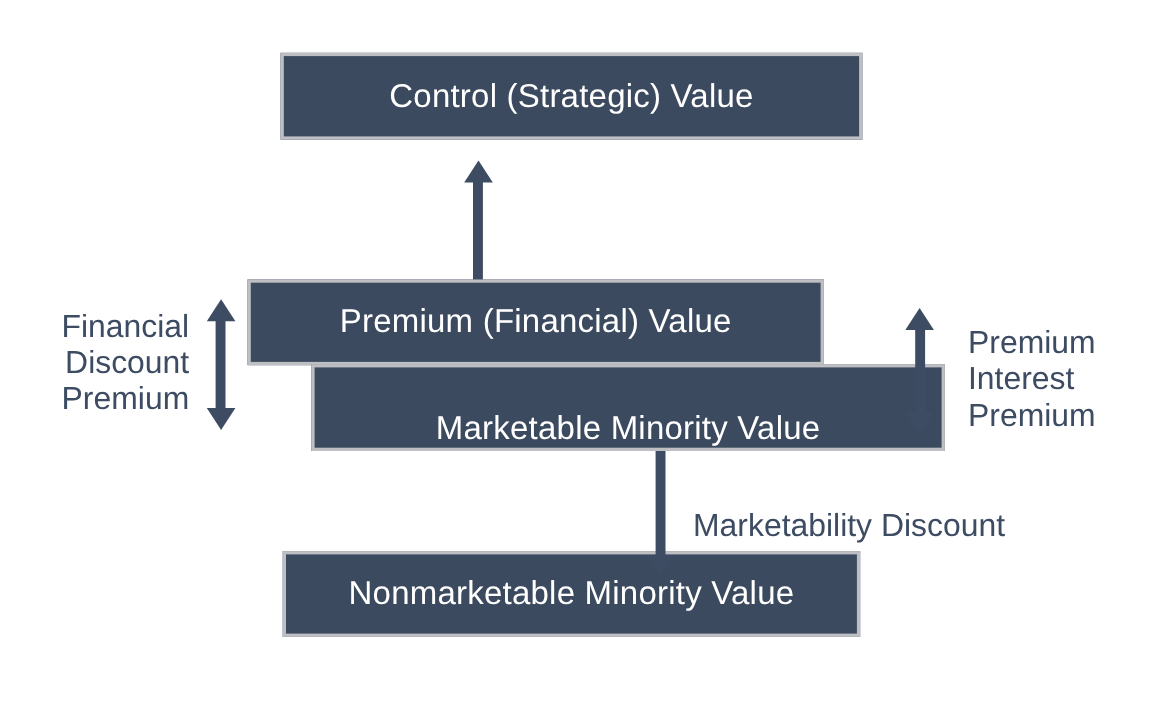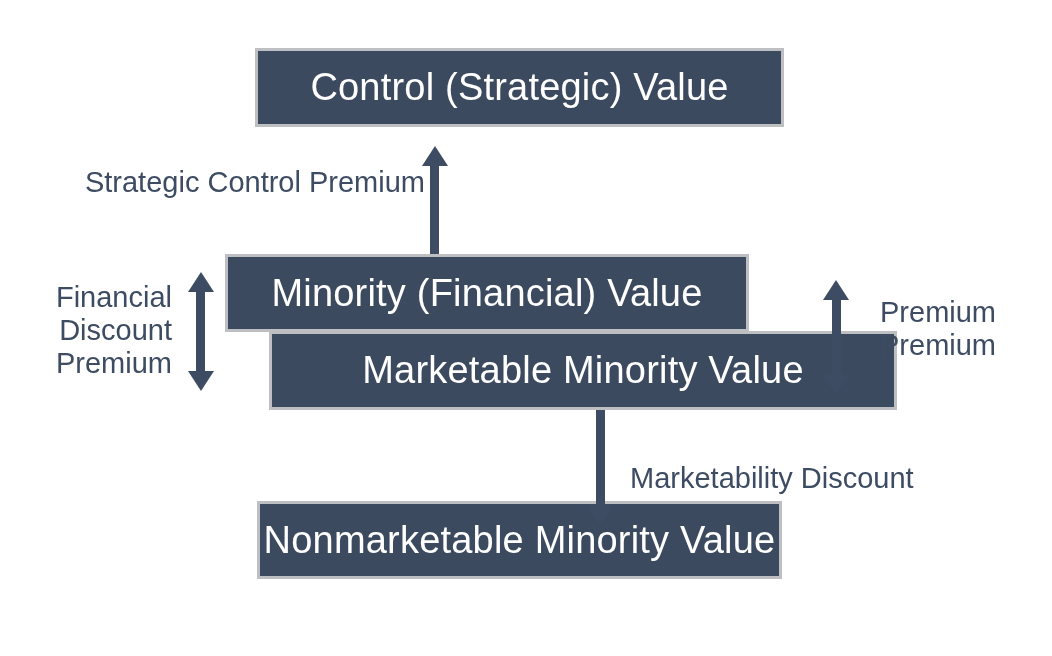--- a/index.html
+++ b/index.html
@@ -17,27 +17,27 @@
   }
   .vbox {
     position: absolute;
     box-sizing: border-box;
     background: var(--box-fill, #3C4A5F);
     border: 3px solid var(--box-border, #BDBFC3);
     color: var(--box-text, #FFFFFF);
     display: flex;
     align-items: center;
     justify-content: center;
-    font-size: 38px;
+    font-size: 30px;
     letter-spacing: 0.2px;
     white-space: nowrap;
   }
   .box-strategic     { left: 255px; top:  48px; width: 529px; height: 79px; }
   .box-financial     { left: 225px; top: 254px; width: 524px; height: 78px; }
-  .box-marketable    { left: 269px; top: 331px; width: 628px; height: 79px; }
+  .box-marketable    { left: 283px; top: 331px; width: 576px; height: 79px; align-items: flex-end; }
   .box-nonmarketable { left: 257px; top: 501px; width: 525px; height: 78px; }
 
   .lbl {
     position: absolute;
     color: var(--accent, #3D4C62);
     font-size: 29px;
     line-height: 33px;
     white-space: nowrap;
   }
   .lbl-strategic     { right: 627px; top: 166px; text-align: right; }
@@ -78,55 +78,55 @@
 </head>
 <body>
 
 <div class="canvas">
 
   <div class="vbox box-strategic">
     <span>Control (Strategic) Value</span>
   </div>
 
   <div class="vbox box-financial">
-    <span>Minority (Financial) Value</span>
+    <span>Premium (Financial) Value</span>
   </div>
 
   <div class="vbox box-marketable">
     <span>Marketable Minority Value</span>
   </div>
 
   <div class="vbox box-nonmarketable">
     <span>Nonmarketable Minority Value</span>
   </div>
 
   <div class="arr-strategic">
     <div class="head up"></div>
     <div class="shaft"></div>
   </div>
-  <div class="lbl lbl-strategic">Strategic Control Premium</div>
 
   <div class="arr-financial">
     <div class="head up"></div>
     <div class="shaft"></div>
     <div class="head down"></div>
   </div>
   <div class="lbl lbl-financial">
     <div>Financial</div>
     <div>Discount</div>
     <div>Premium</div>
   </div>
 
   <div class="arr-minority">
     <div class="head up"></div>
     <div class="shaft"></div>
     <div class="head down"></div>
   </div>
   <div class="lbl lbl-minority">
     <div>Premium</div>
+    <div>Interest</div>
     <div>Premium</div>
   </div>
 
   <div class="arr-marketability">
     <div class="shaft"></div>
     <div class="head down"></div>
   </div>
   <div class="lbl lbl-marketability">Marketability Discount</div>
 
 </div>

